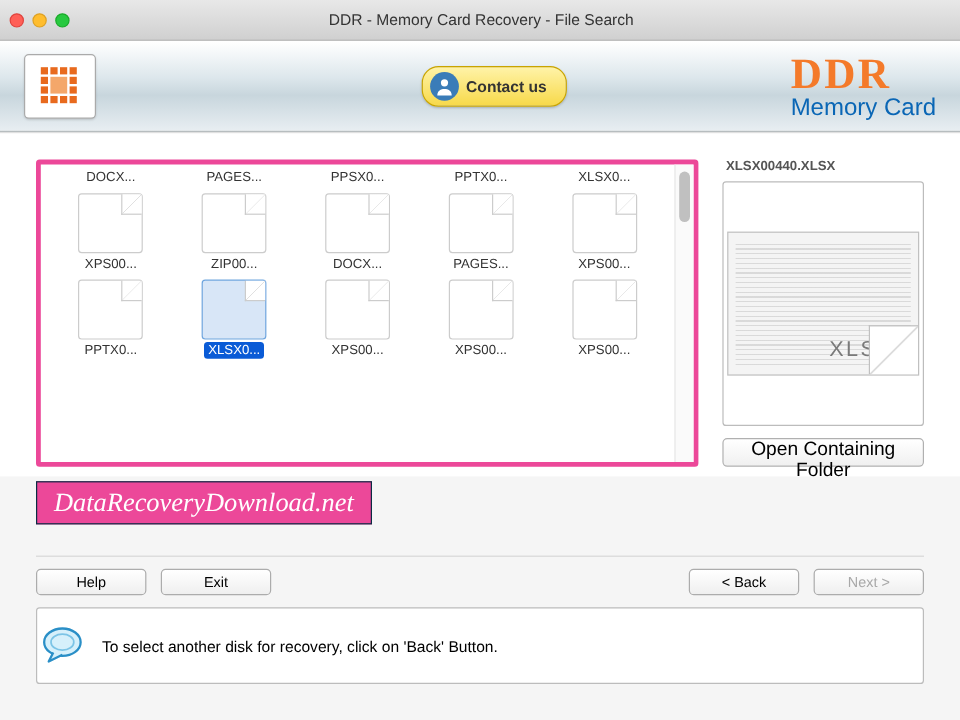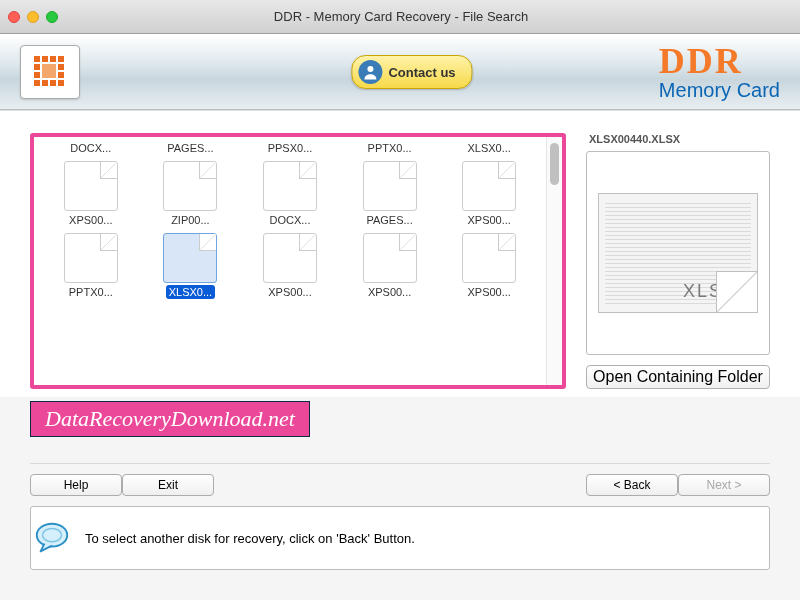--- a/index.html
+++ b/index.html
@@ -28,33 +28,33 @@
 .file-item { display:flex; flex-direction:column; align-items:center; padding:2px; cursor:pointer; }
 .file-icon { width:54px; height:50px; border:1px solid #ccc; border-radius:3px; background:#fff; margin-bottom:2px; position:relative; display:flex; align-items:center; justify-content:center; }
 .file-icon::after { content:""; position:absolute; top:0; right:0; width:16px; height:16px; background:linear-gradient(135deg,#fff 48%, #e0e0e0 50%, #fff 52%); border-left:1px solid #ccc; border-bottom:1px solid #ccc; }
 .row0 { margin-top:-6px; }
 .file-label { font-size:11px; color:#333; max-width:64px; white-space:nowrap; overflow:hidden; text-overflow:ellipsis; text-align:center; padding:1px 3px; border-radius:3px; }
 .file-item.selected .file-label { background:#0a5bd6; color:#fff; }
 .file-item.selected .file-icon { background:#d8e6f7; border-color:#6fa5de; }
 .scrollbar { width:16px; background:#fafafa; border-left:1px solid #e6e6e6; position:relative; }
 .scroll-thumb { position:absolute; top:6px; right:3px; width:9px; height:42px; background:#c0c0c0; border-radius:5px; }
 
-.preview-panel { width:184px; display:flex; flex-direction:column; }
+.preview-panel { width:168px; display:flex; flex-direction:column; }
 .preview-title { font-size:11px; font-weight:bold; color:#555; margin-bottom:6px; padding-left:3px; }
 .preview-box { flex:1; border:1px solid #bcbcbc; border-radius:3px; background:#fff; display:flex; align-items:center; justify-content:center; height:200px; }
 .preview-thumb { width:160px; height:120px; border:1px solid #c0c0c0; background:#f4f4f4; position:relative; display:flex; align-items:center; justify-content:center; overflow:hidden; }
 .preview-thumb::after { content:""; position:absolute; right:0; bottom:0; width:40px; height:40px; background:linear-gradient(315deg,#fff 48%, #d0d0d0 50%, #fff 52%); border-top:1px solid #c0c0c0; border-left:1px solid #c0c0c0; }
 .preview-lines { position:absolute; left:6px; top:6px; right:6px; bottom:6px; background:repeating-linear-gradient(#f4f4f4 0,#f4f4f4 3px,#c8c8c8 3px,#c8c8c8 4px); opacity:0.6; }
 .preview-ext { position:absolute; right:20px; bottom:10px; font-size:18px; color:#7a7a7a; letter-spacing:2px; font-weight:300; }
 .open-folder { margin-top:10px; height:24px; border:1px solid #b0b0b0; border-radius:4px; background:linear-gradient(#fff,#f0f0f0); font-size:16px; cursor:pointer; }
 
 .banner { margin:4px 0 0 30px; background:#ec4899; color:#fff; font-family:"Times New Roman",serif; font-style:italic; font-size:22px; padding:4px 14px; display:inline-block; border:1px solid #0a2c44; }
 
 .divider { height:1px; background:#d8d8d8; margin:26px 30px 10px 30px; }
-.btnrow { display:flex; padding:0 30px; }
+.btnrow { display:flex; gap:12px; padding:0 30px; }
 .btnrow .spacer { flex:1; }
 .mac-btn { min-width:92px; height:22px; border:1px solid #acacac; border-radius:4px; background:linear-gradient(#fff,#efefef); font-size:12px; cursor:pointer; }
 .mac-btn:disabled { color:#a9a9a9; cursor:default; }
 
 .hint { margin:10px 30px 0 30px; border:1px solid #bcbcbc; border-radius:3px; padding:12px 2px; display:flex; align-items:center; gap:14px; background:#fff; }
 .hint-icon { width:38px; height:38px; }
 </style>
 </head>
 <body>
 

